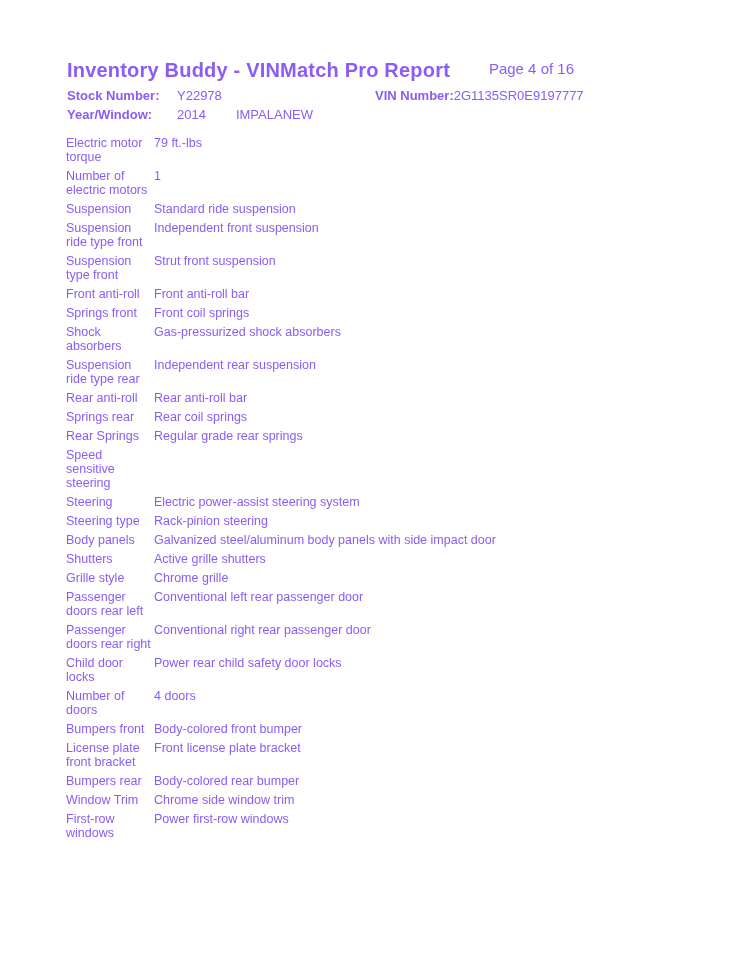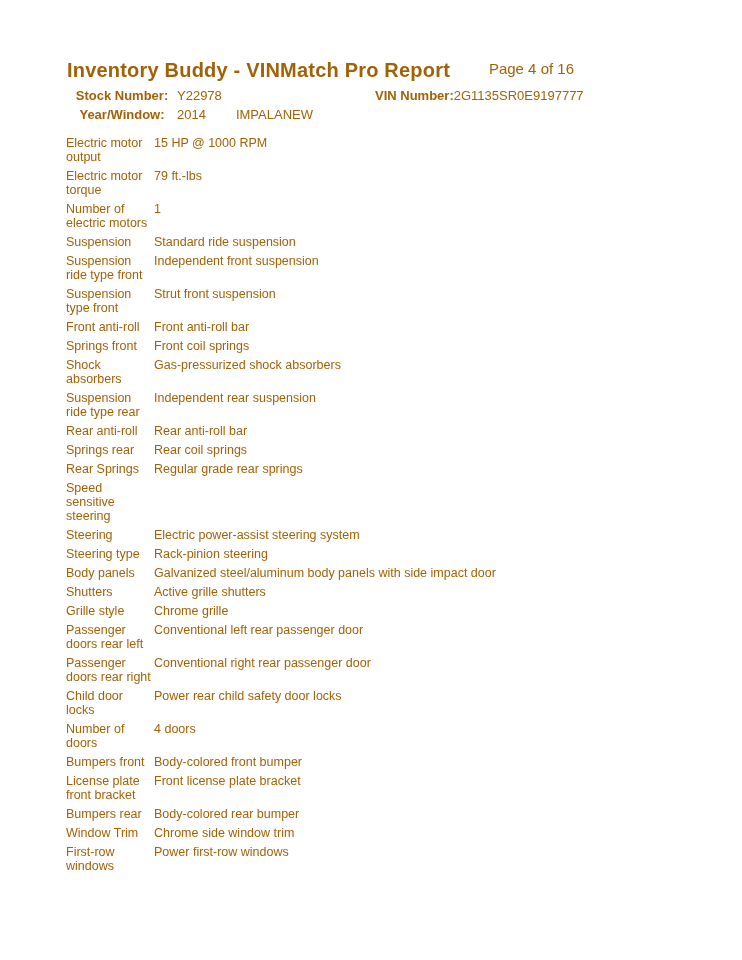--- a/index.html
+++ b/index.html
@@ -5,21 +5,21 @@
   html, body {
     margin: 0;
     padding: 0;
     background: #ffffff;
   }
   .page {
     position: relative;
     width: 640px;
     height: 960px;
     background: #ffffff;
-    color: #a16207;
+    color: #8b5cf6;
     font-family: "Liberation Sans", sans-serif;
     overflow: hidden;
     box-sizing: border-box;
     padding-top: 58px;
   }
   .report-header {
     display: flex;
     justify-content: space-between;
     align-items: flex-start;
     padding: 0 66px 0 67px;
@@ -45,21 +45,21 @@
   }
   .info-row {
     position: relative;
     display: flex;
     align-items: baseline;
   }
   .info-label {
     display: inline-block;
     width: 110px;
     margin-left: 67px;
-    text-align: center;
+    text-align: left;
     font-weight: bold;
     white-space: nowrap;
   }
   .info-value {
     white-space: nowrap;
   }
   .model-value {
     margin-left: 30px;
     white-space: nowrap;
   }
@@ -116,24 +116,20 @@
       </span>
     </div>
     <div class="info-row">
       <span class="info-label">Year/Window:</span>
       <span class="info-value">2014</span>
       <span class="model-value">IMPALANEW</span>
     </div>
   </div>
 
   <div class="spec-table">
-    <div class="spec-row">
-      <div class="spec-label">Electric motor output</div>
-      <div class="spec-value">15 HP @ 1000 RPM</div>
-    </div>
 
     <div class="spec-row">
       <div class="spec-label">Electric motor torque</div>
       <div class="spec-value">79 ft.-lbs</div>
     </div>
 
     <div class="spec-row">
       <div class="spec-label">Number of electric motors</div>
       <div class="spec-value">1</div>
     </div>

